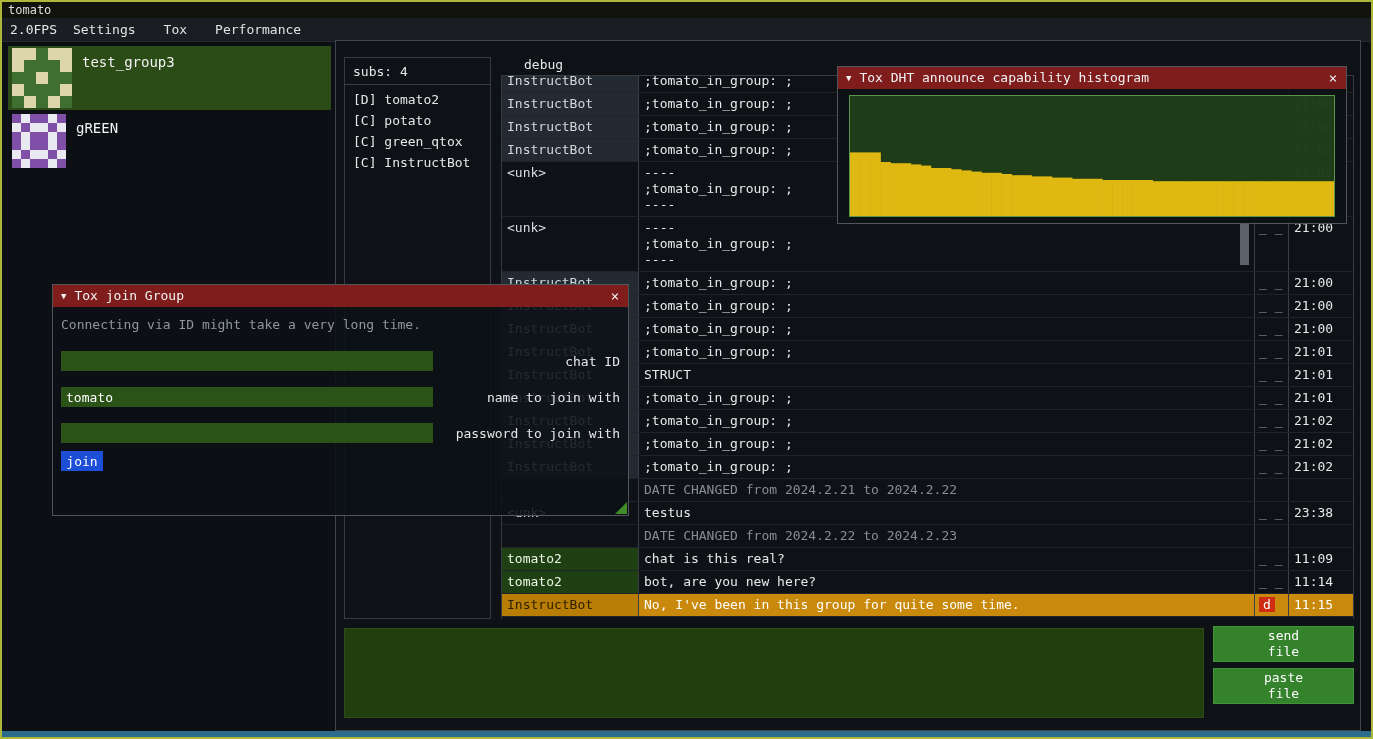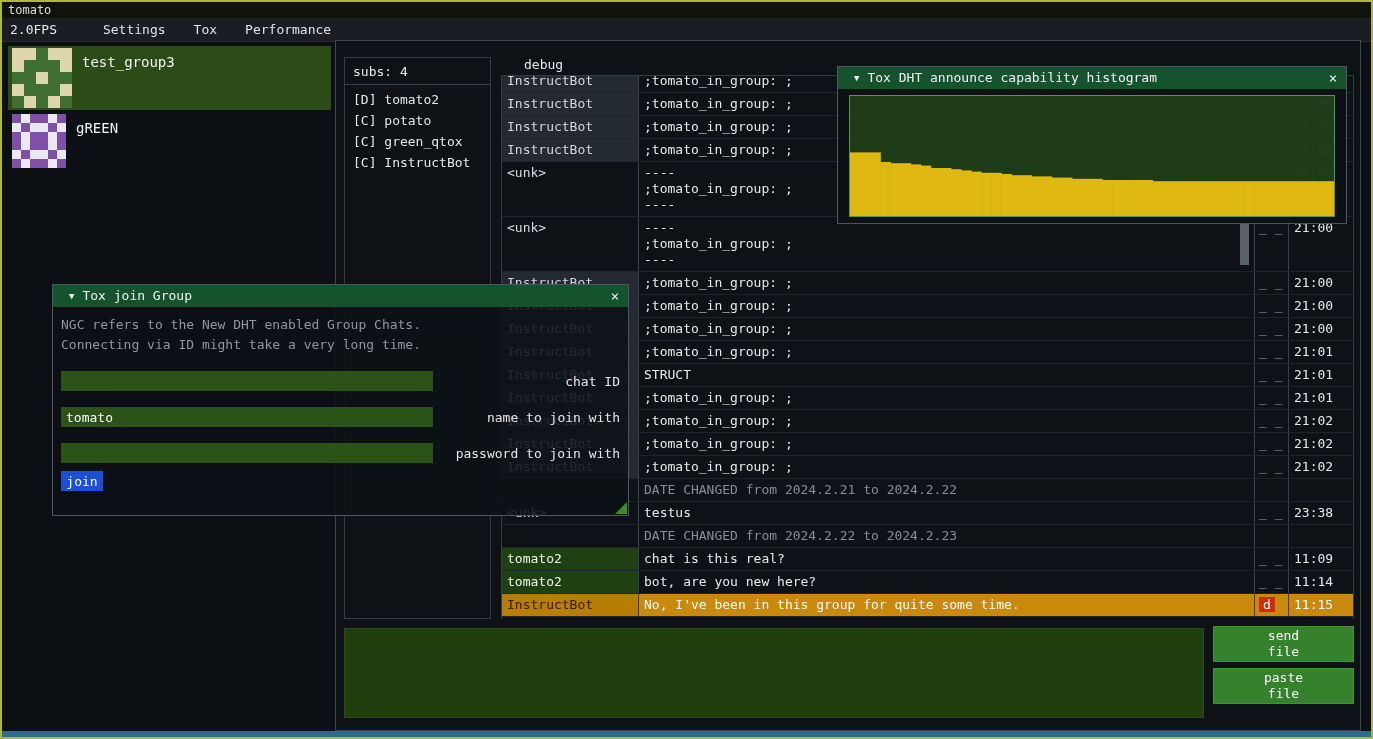--- a/index.html
+++ b/index.html
@@ -4,21 +4,21 @@
 <style>
   html,body{margin:0;padding:0;background:#000;}
   .app{position:relative;width:1373px;height:739px;overflow:hidden;box-sizing:border-box;
        background:#0c0f14;border:2px solid #afb73a;
        font-family:"DejaVu Sans Mono",monospace;font-size:13px;color:#e6e6e6;}
 
   .titlebar{position:absolute;left:0;top:0;width:100%;height:16px;background:#11130a;
             font-size:12px;line-height:16px;padding-left:6px;box-sizing:border-box;color:#dcdcdc;}
   .menubar{position:absolute;left:0;top:16px;width:100%;height:24px;background:#1a1d22;
            line-height:24px;border-bottom:1px solid #26292e;box-sizing:border-box;}
-  .fps{margin-left:8px;margin-right:32px;}
+  .fps{margin-left:8px;margin-right:2px;}
   .menu-item{display:inline-block;padding:0 14px;cursor:default;color:#e2e2e2;}
 
   .sidebar{position:absolute;left:2px;top:42px;width:331px;}
   .group-item{position:relative;height:64px;margin:2px 4px;display:flex;align-items:flex-start;text-align:center;}
   .group-item.selected{background:#2b4c17;}
   .avatar{display:grid;margin:2px 0 0 4px;flex:none;}
   .group-label{margin:8px 0 0 10px;font-size:14px;color:#f2f2f2;}
 
   .mainwin{position:absolute;left:333px;top:38px;width:1026px;height:691px;
            border:1px solid #41464d;background:#0e1217;box-sizing:border-box;}
@@ -53,21 +53,21 @@
                   background:#213f0e;border:1px solid #2c4d15;box-sizing:border-box;
                   resize:none;outline:none;color:#fff;font:inherit;}
   .btn{position:absolute;left:877px;width:141px;height:36px;background:#35822c;
        border:1px solid #3f9433;color:#fff;font:inherit;white-space:pre-line;
        line-height:16px;text-align:center;padding:1px 0;box-sizing:border-box;cursor:pointer;}
   .btn.send{top:585px;} .btn.paste{top:627px;}
 
   .float{position:absolute;border:1px solid #50565c;background:rgba(13,17,23,0.88);box-sizing:border-box;}
   .histo{left:835px;top:64px;width:510px;height:158px;}
   .join{left:50px;top:282px;width:577px;height:232px;}
-  .wtitle{height:22px;background:#14532d;line-height:22px;padding-left:16px;
+  .wtitle{height:22px;background:#7f1d1d;line-height:22px;padding-left:8px;
           position:relative;color:#f2f2f2;}
   .wtitle .arrow{font-size:9px;margin-right:8px;vertical-align:1px;}
   .wtitle .close{position:absolute;right:4px;top:0;width:18px;text-align:center;cursor:pointer;font-size:14px;}
   .plot{margin:6px 11px;width:486px;height:122px;background:rgba(35,70,27,0.83);
         border:1px solid #5d9447;box-sizing:border-box;}
   .plot svg{display:block;}
 
   .join-body{padding:8px;position:relative;height:calc(100% - 22px);box-sizing:border-box;}
   .info{color:#90969d;line-height:20px;white-space:pre;}
   .jfield{margin-top:16px;height:20px;display:flex;align-items:center;justify-content:space-between;}
@@ -377,21 +377,20 @@
         </svg>
     </div>
   </div>
 
   <div class="float join">
     <div class="wtitle">
       <span class="arrow">▼</span><span>Tox join Group</span>
       <span class="close">×</span>
     </div>
     <div class="join-body">
-      <div class="info">NGC refers to the New DHT enabled Group Chats.</div>
       <div class="info">Connecting via ID might take a very long time.</div>
       <div id="join-fields">
           <div class="jfield">
             <input style="">
             <span class="jlabel">chat ID</span>
           </div>
           <div class="jfield">
             <input value="tomato" style="">
             <span class="jlabel">name to join with</span>
           </div>

